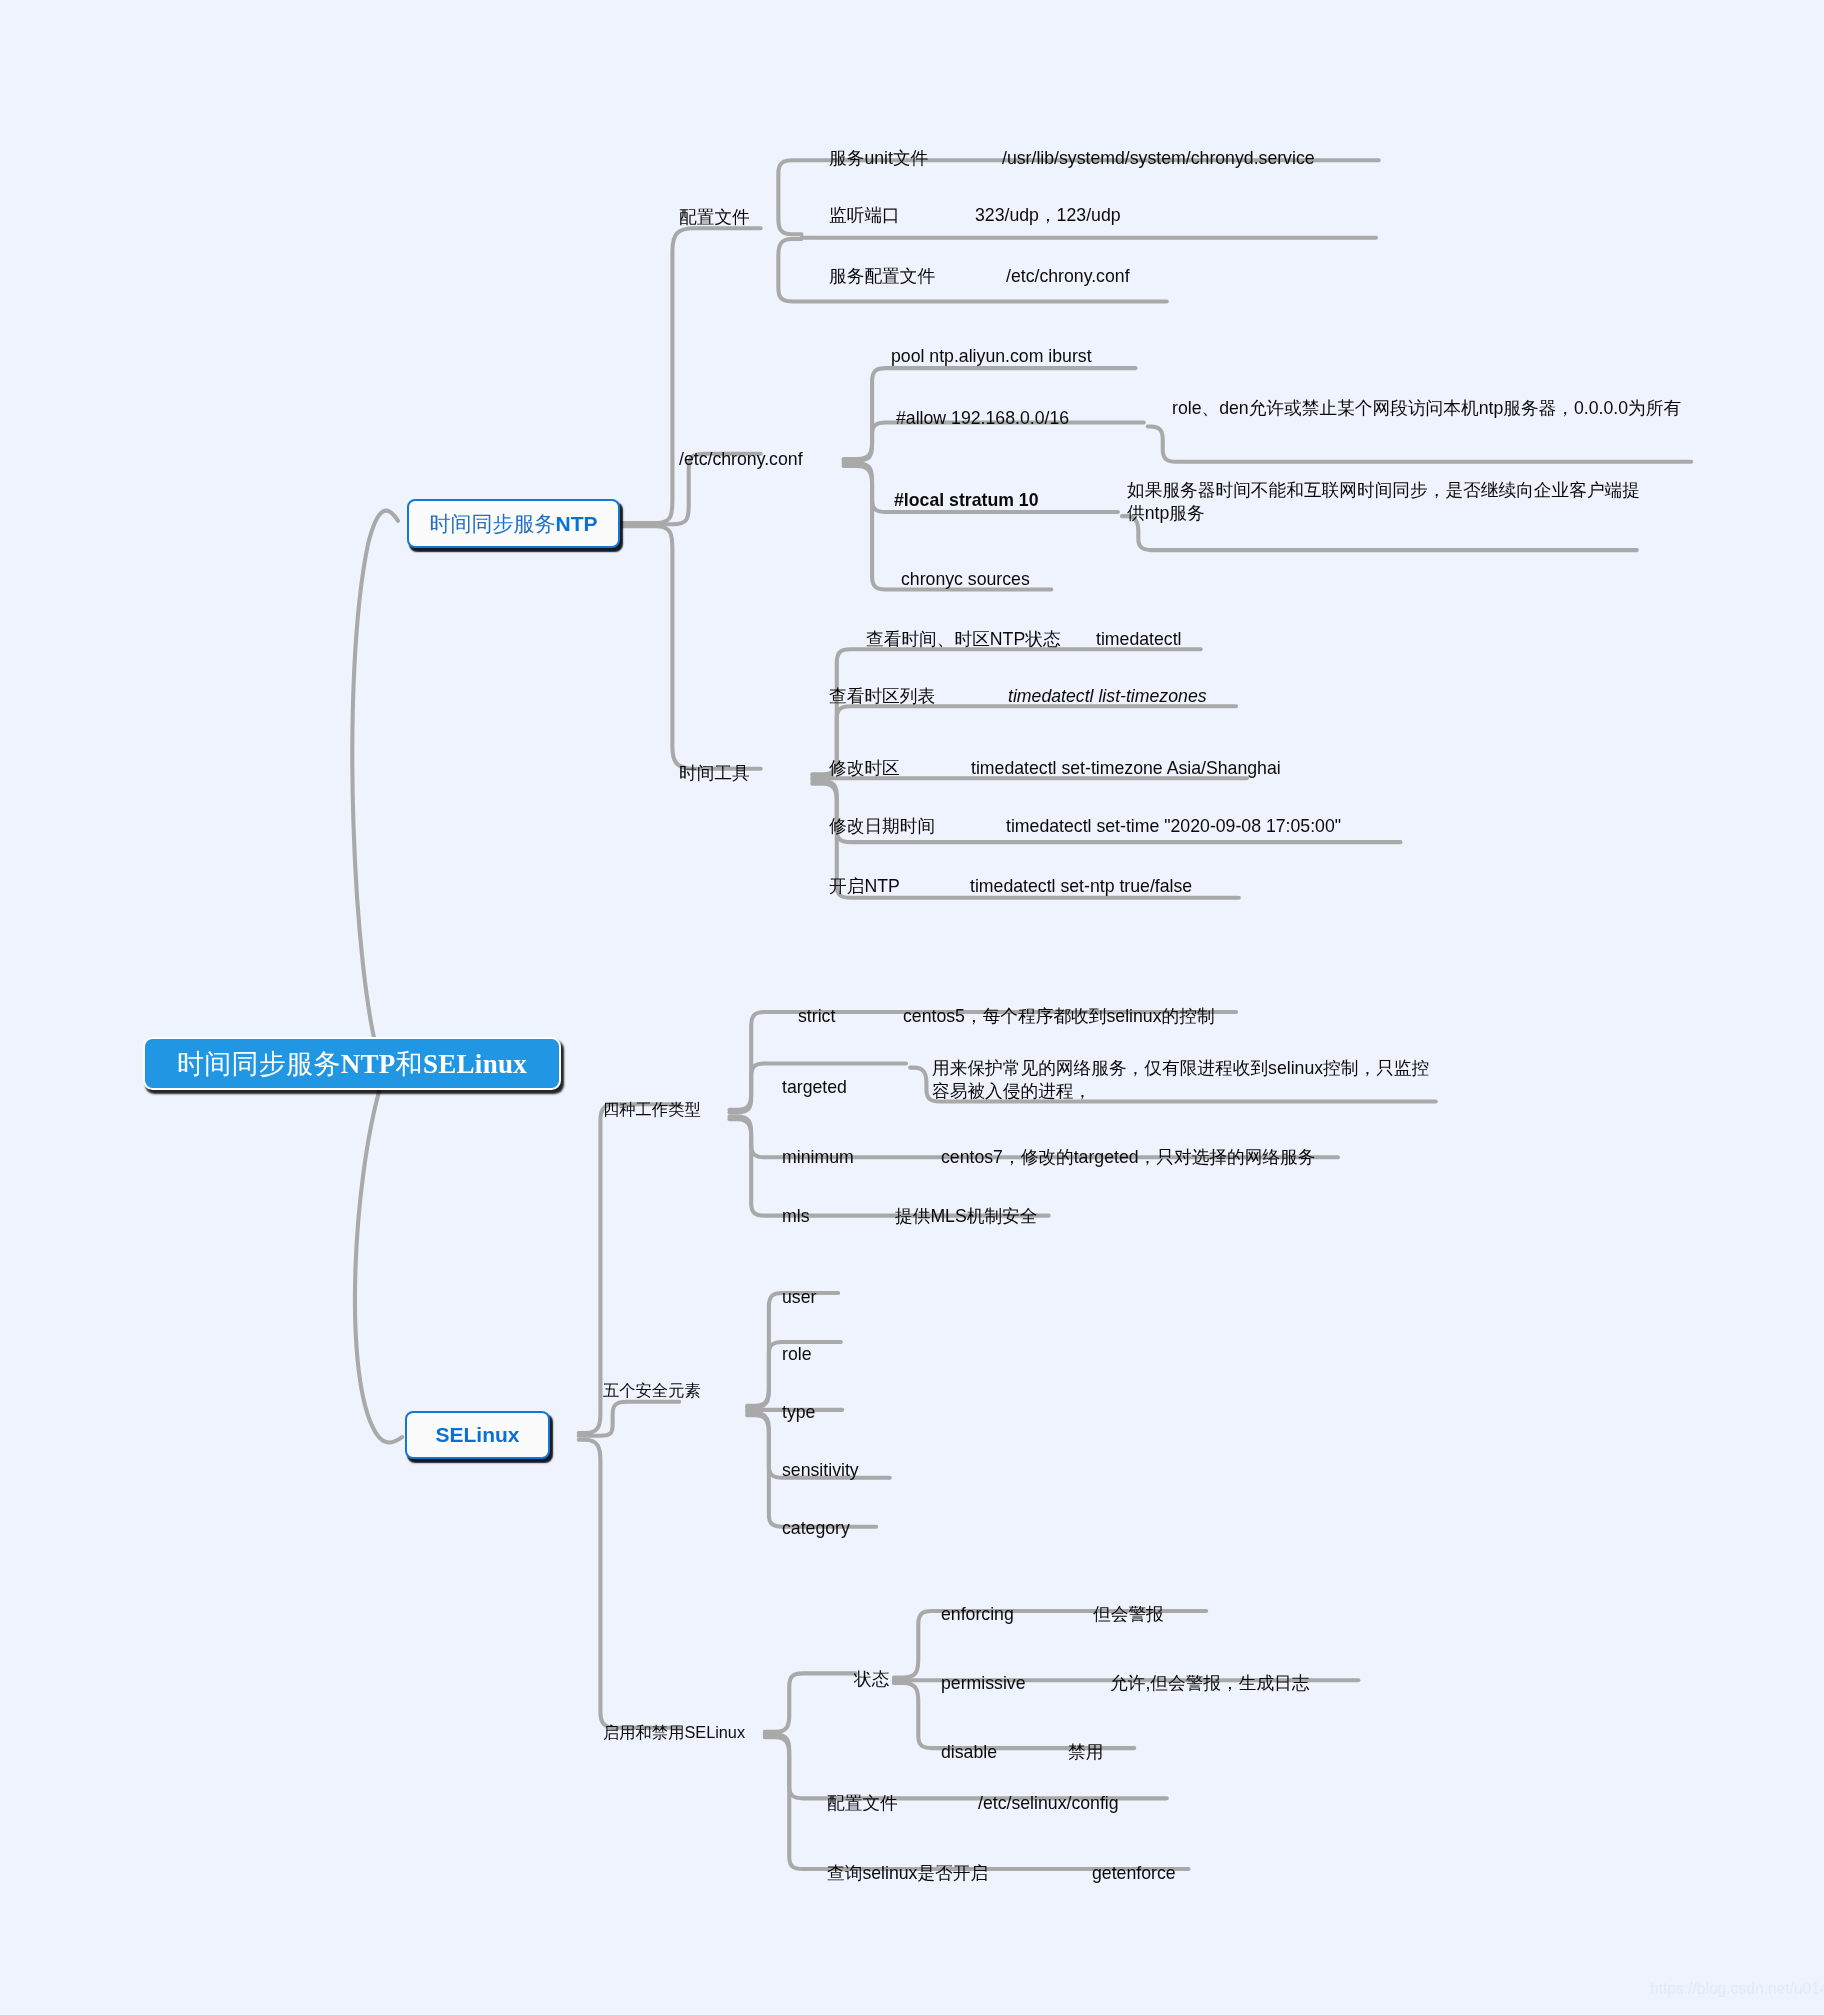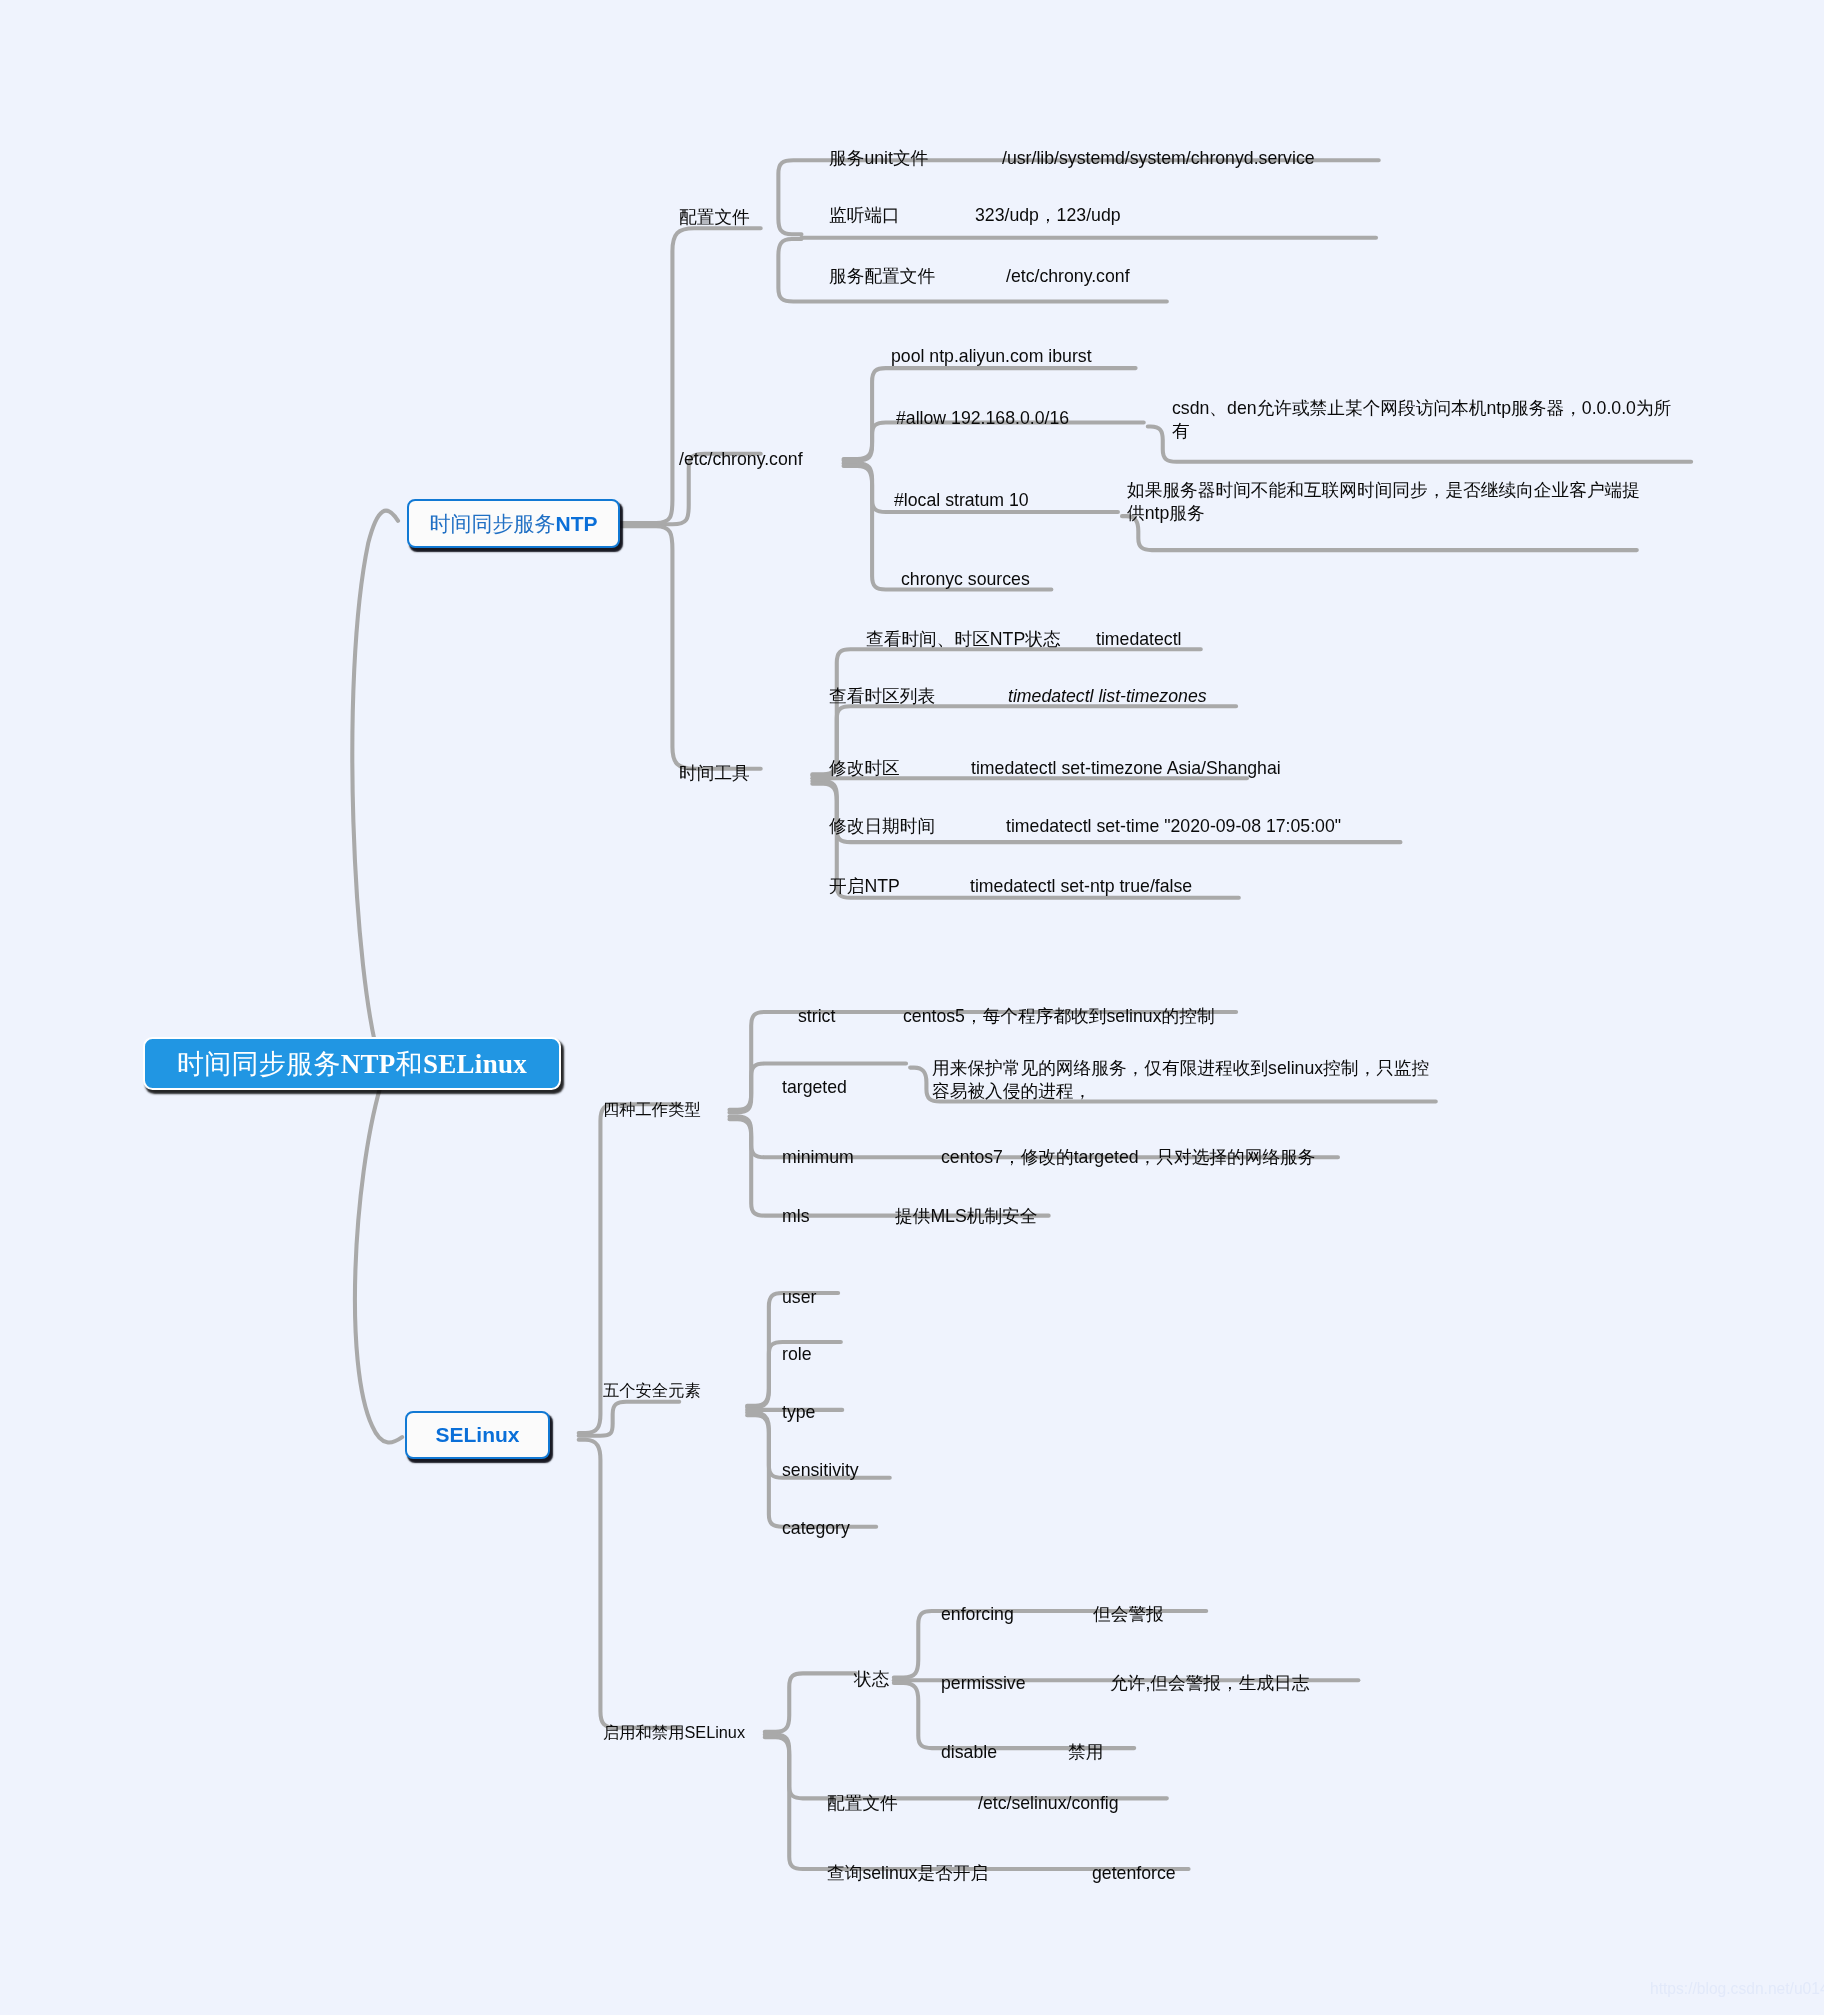--- a/index.html
+++ b/index.html
@@ -164,23 +164,23 @@
   <div class="leaf" style="left:975px; top:204px;">323/udp，123/udp</div>
 
   <div class="leaf" style="left:829px; top:265px;">服务配置文件</div>
   <div class="leaf" style="left:1006px; top:265px;">/etc/chrony.conf</div>
 
   <div class="leaf" style="left:679px; top:448px;">/etc/chrony.conf</div>
 
   <div class="leaf" style="left:891px; top:345px;">pool ntp.aliyun.com iburst</div>
 
   <div class="leaf" style="left:896px; top:407px;">#allow 192.168.0.0/16</div>
-  <div class="leaf wrap" style="left:1172px; top:397px; width:516px;">csdn、den允许或禁止某个网段访问本机ntp服务器，0.0.0.0为所有</div>
-
-  <div class="leaf" style="left:894px; top:489px;">#local stratum 10</div>
+  <div class="leaf wrap" style="left:1172px; top:397px; width:516px;">role、den允许或禁止某个网段访问本机ntp服务器，0.0.0.0为所有</div>
+
+  <div class="leaf" style="left:894px; top:489px;font-weight:bold;">#local stratum 10</div>
   <div class="leaf wrap" style="left:1127px; top:479px; width:516px;">如果服务器时间不能和互联网时间同步，是否继续向企业客户端提供ntp服务</div>
 
   <div class="leaf" style="left:901px; top:568px;">chronyc sources</div>
 
   <div class="leaf" style="left:679px; top:762px;">时间工具</div>
 
   <div class="leaf" style="left:866px; top:628px;text-align:center;">查看时间、时区NTP状态</div>
   <div class="leaf" style="left:1096px; top:628px;">timedatectl</div>
 
   <div class="leaf" style="left:829px; top:685px;">查看时区列表</div>

